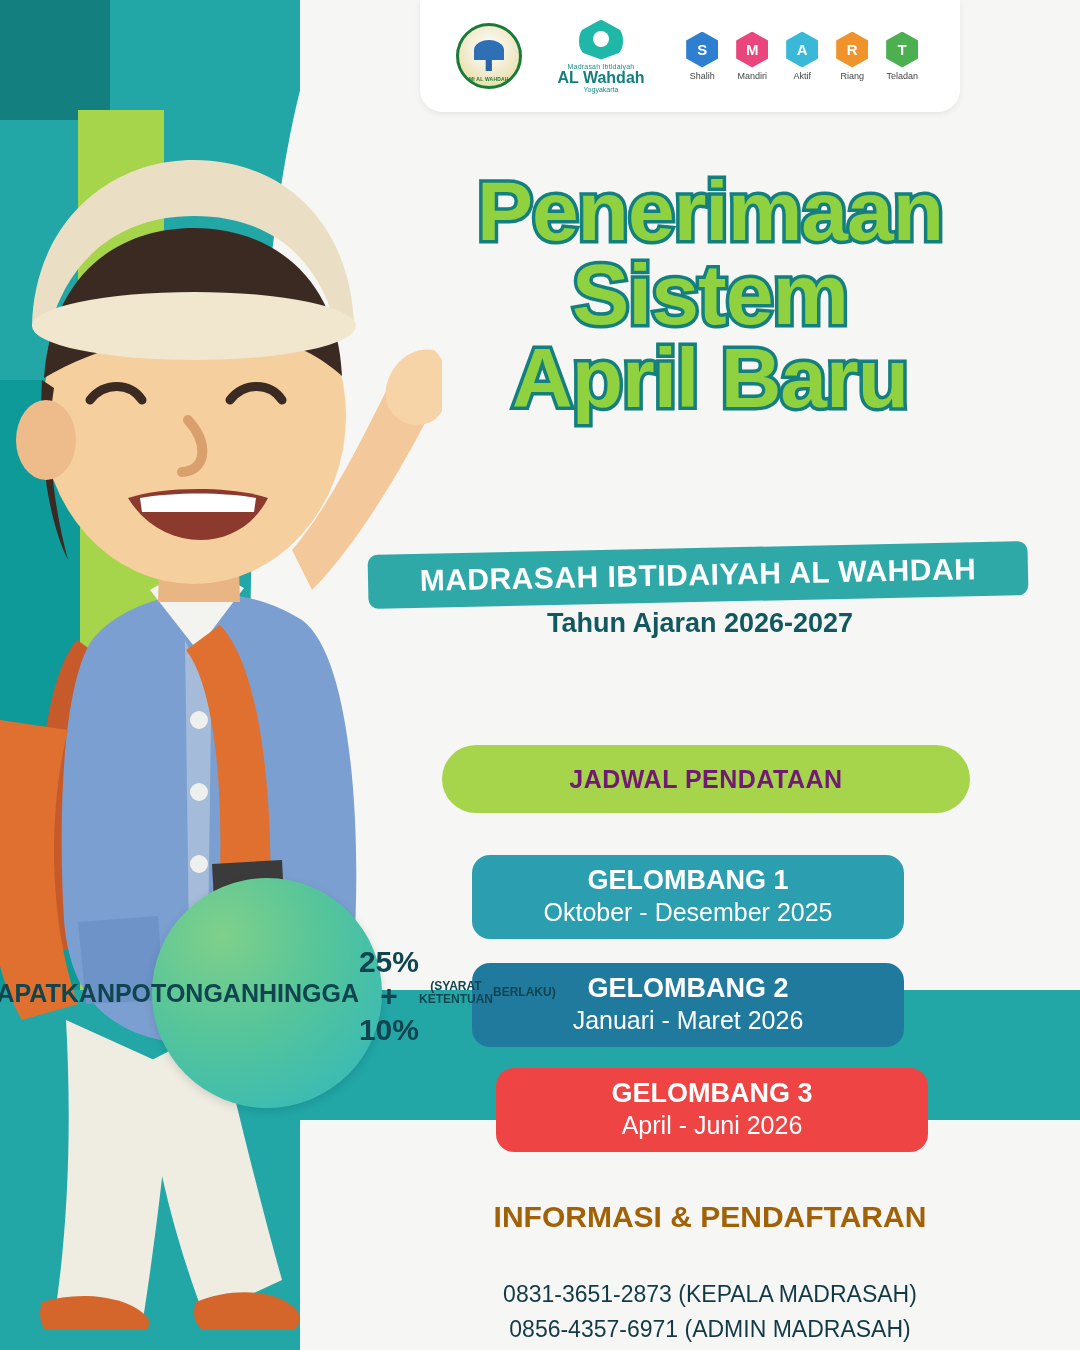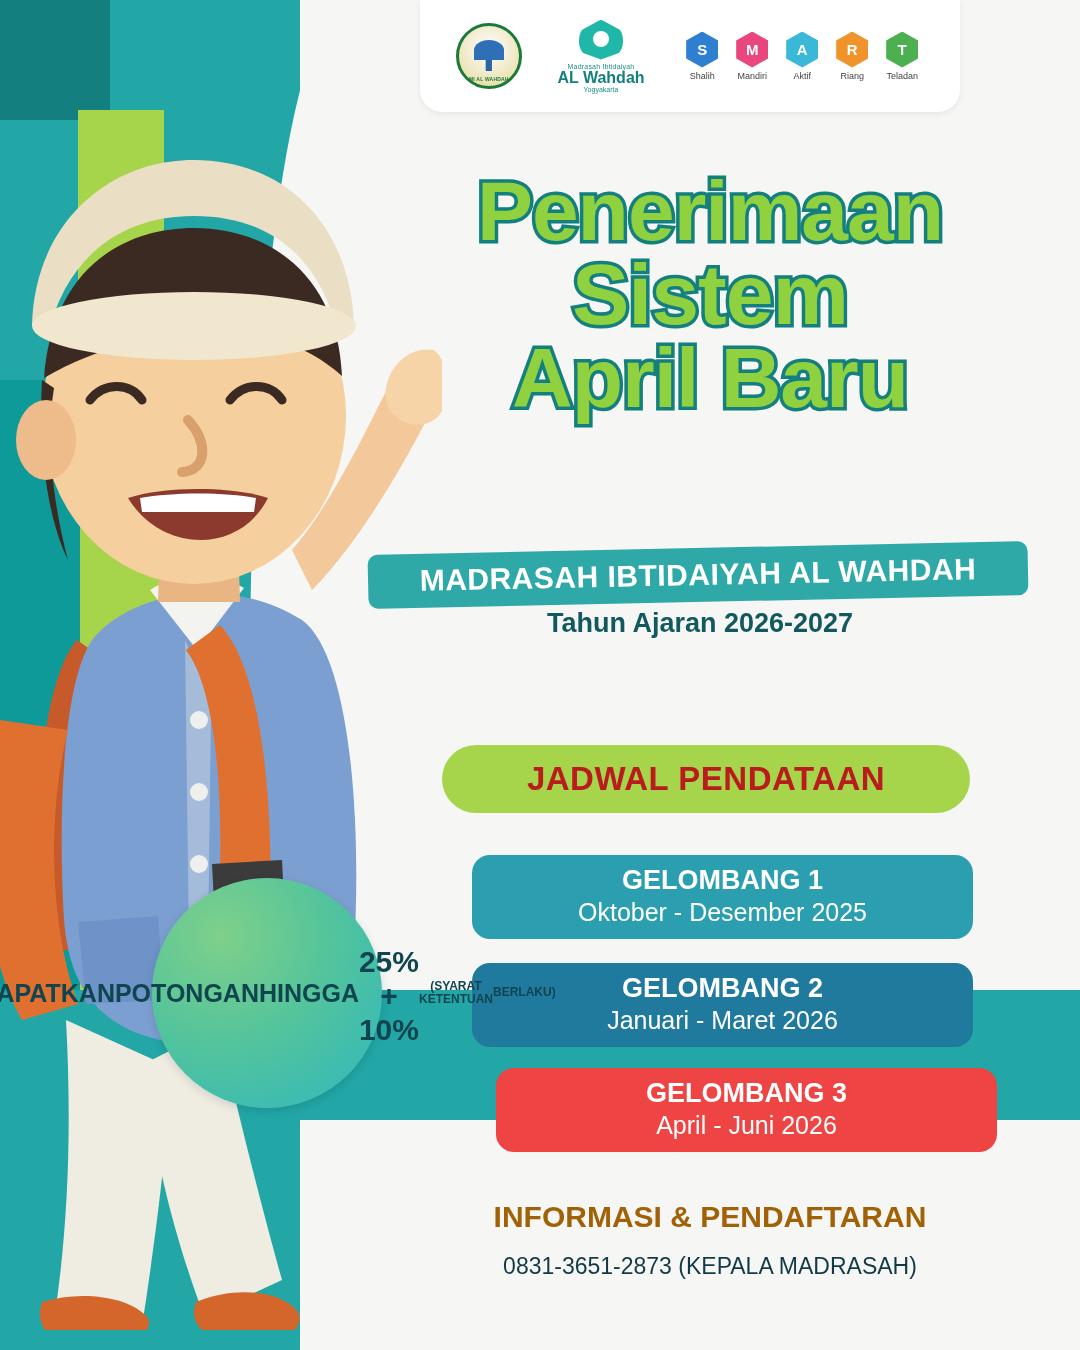--- a/index.html
+++ b/index.html
@@ -192,26 +192,26 @@
   .jadwal-pill {
     position: absolute;
     left: 442px; top: 745px;
     width: 528px; height: 68px;
     background: #a6d44a;
     border-radius: 34px;
     display: flex; align-items: center; justify-content: center;
     z-index: 15;
   }
   .jadwal-pill span {
-    font-size: 33px; font-weight: bold; color: #b91c1c; letter-spacing: .5px;
+    font-size: 25px; font-weight: bold; color: #701a75; letter-spacing: .5px;
   }
 
   .wave {
     position: absolute;
-    width: 501px;
+    width: 432px;
     border-radius: 18px;
     padding: 10px 16px 12px;
     text-align: center;
     z-index: 15;
     color: #ffffff;
   }
   .wave .wave-title { font-size: 27px; font-weight: bold; line-height: 1.15; }
   .wave .wave-dates { font-size: 25px; line-height: 1.2; margin-top: 1px; }
   .w1 { left: 472px; top: 855px; background: #2b9fb0; }
   .w2 { left: 472px; top: 963px; background: #207a9e; }
@@ -223,20 +223,21 @@
     left: 380px; top: 1200px;
     width: 660px; text-align: center;
     font-size: 30px; font-weight: bold; color: #a16207;
     z-index: 15;
   }
   .info-phone {
     position: absolute;
     left: 380px; width: 660px; text-align: center;
     font-size: 23px; color: #123a46;
     z-index: 15;
+    margin-top: 28px;
   }
   .p1 { top: 1253px; }
   .p2 { top: 1288px; }
 
   
   .discount {
     position: absolute;
     left: 152px; top: 878px;
     width: 230px; height: 230px;
     border-radius: 50%;
@@ -393,14 +394,15 @@
     <div class="d1">DAPATKAN</div>
     <div class="d1">POTONGAN</div>
     <div class="d1">HINGGA</div>
     <div class="d2">25% + 10%</div>
     <div class="d3">(SYARAT KETENTUAN</div>
     <div class="d3">BERLAKU)</div>
   </div>
 
   <div class="info-title">INFORMASI &amp; PENDAFTARAN</div>
   <div class="info-phone p1">0831-3651-2873 (KEPALA MADRASAH)</div>
+  <div class="info-phone p2">0856-4357-6971 (ADMIN MADRASAH)</div>
 
 </div>
 
 </body></html>

